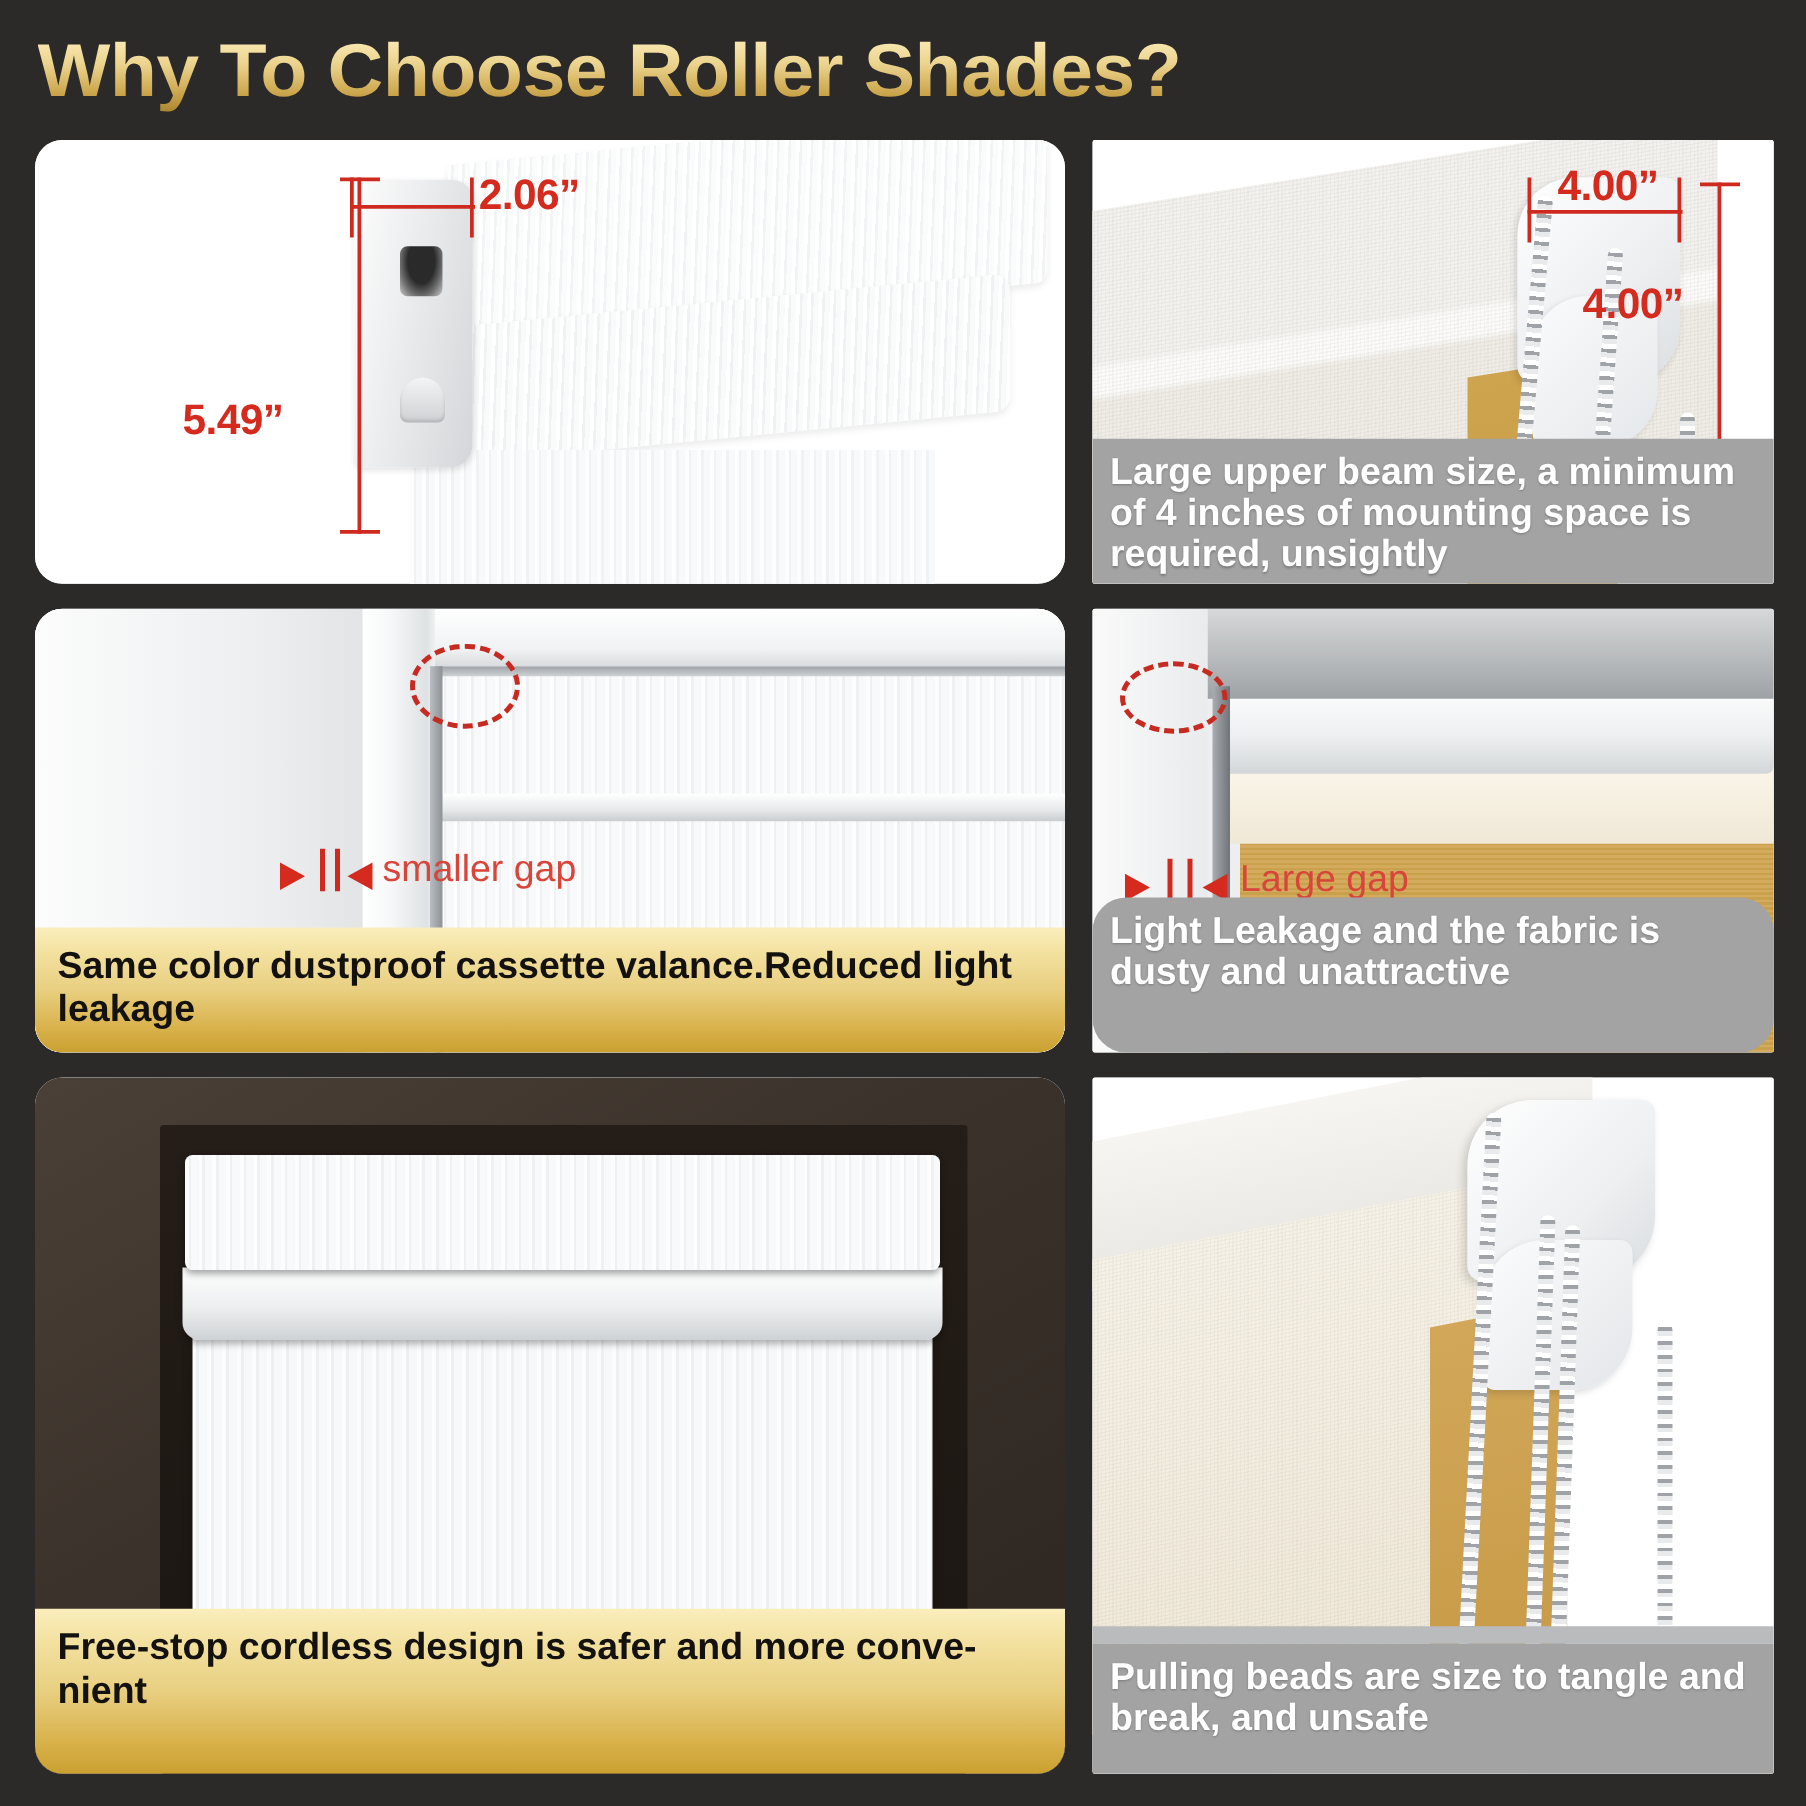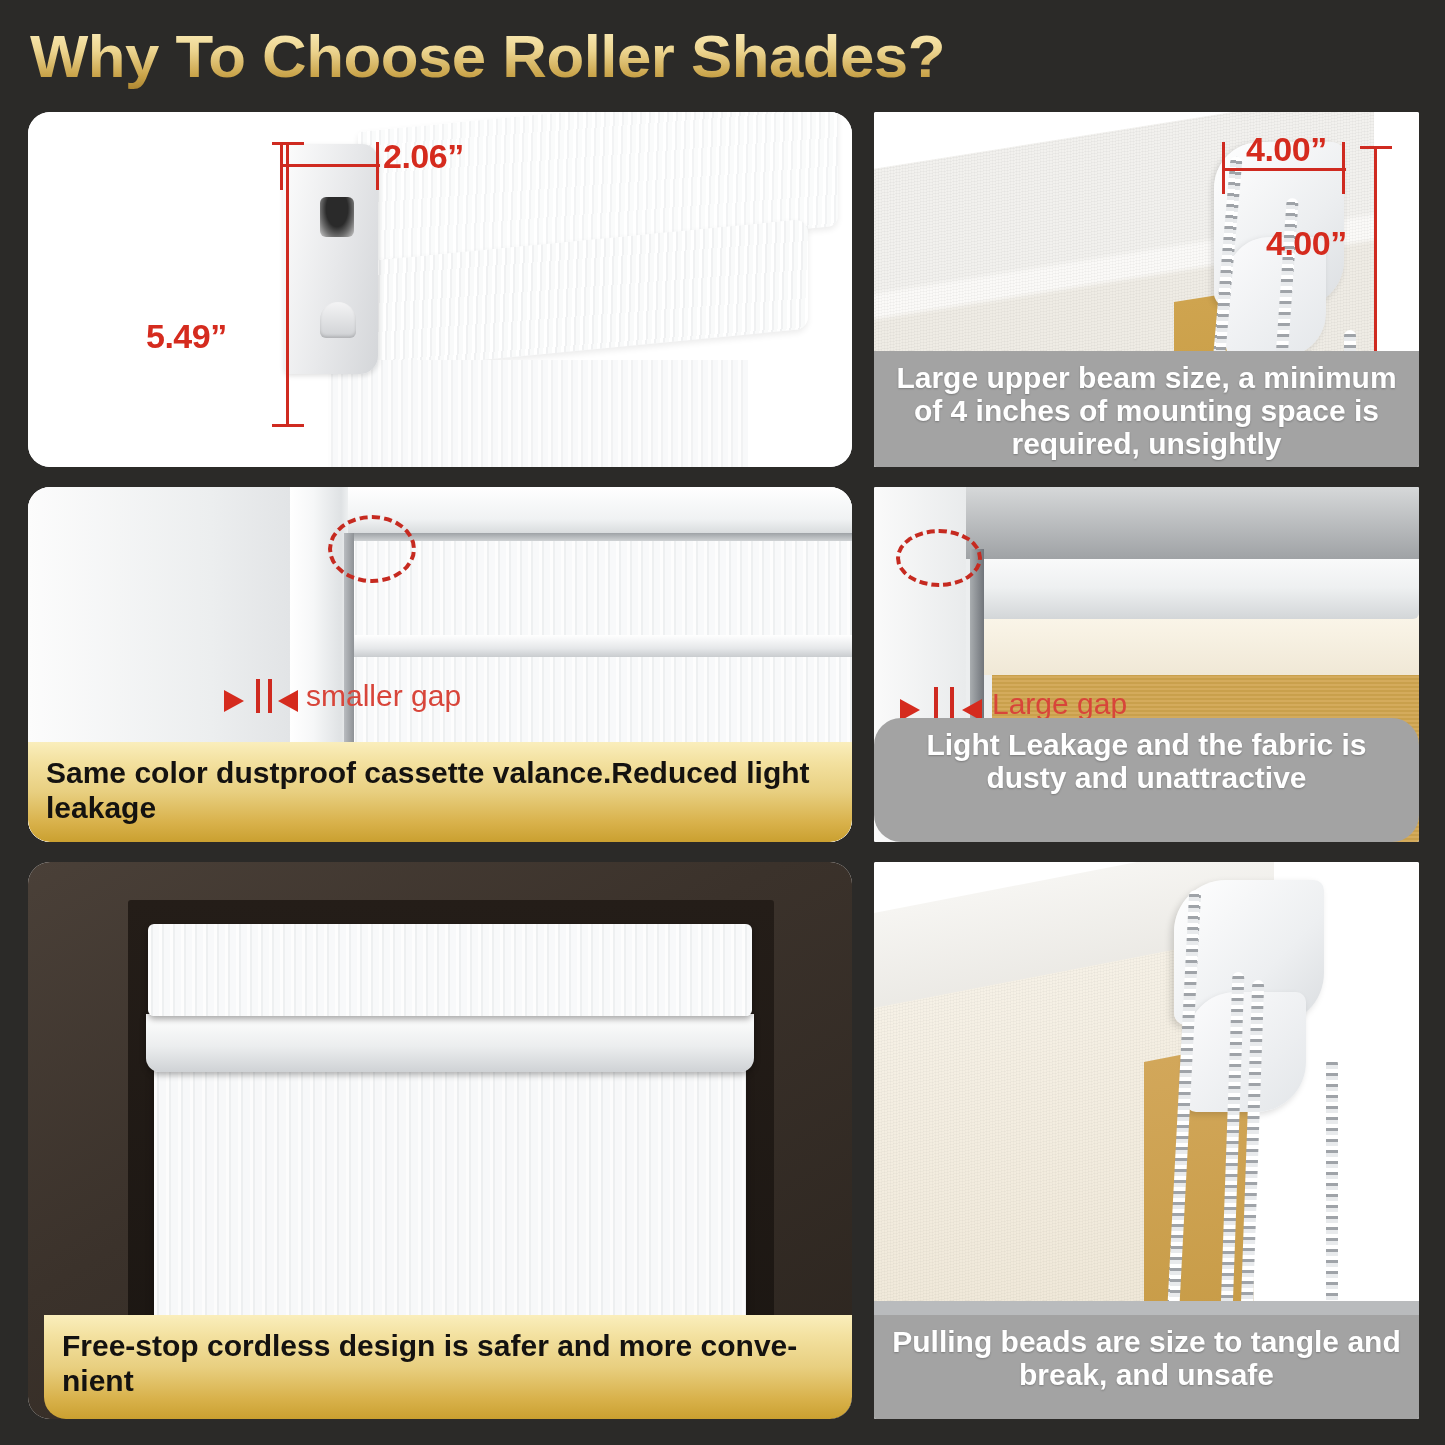--- a/index.html
+++ b/index.html
@@ -20,21 +20,21 @@
     background:linear-gradient(180deg,#fff3c4 0%,#ecd48f 42%,#c9a349 78%,#a9822e 100%);
     -webkit-background-clip:text; background-clip:text;
     -webkit-text-fill-color:transparent;
     transform:scaleX(1.03); transform-origin:left center;
     white-space:nowrap;
   }
 
   
   .panel{ position:absolute; overflow:hidden; }
   .panel.good{ border-radius:22px; background:#fff; }
-  .panel.bad{ border-radius:2px; background:#fff;text-align:center; }
+  .panel.bad{ border-radius:2px; background:#fff; }
 
   .photo{ position:absolute; left:0; right:0; top:0; bottom:0; overflow:hidden; }
 
   
   .cap-gold{
     position:absolute; left:0; right:0; bottom:0;
     background:linear-gradient(180deg,#faeebc 0%,#f2e09b 18%,#e7cc78 48%,#d8b košt 0%,#d6ae44 78%,#c99c2c 100%);
     background:linear-gradient(180deg,#faeebc 0%,#f3e1a0 20%,#e8cf80 50%,#d9b24c 80%,#caa030 100%);
     color:#141210; font-weight:bold;
     padding:14px 18px 20px 18px;
@@ -358,21 +358,21 @@
 
         </div>
       </div>
 
       <div class="p5-shade"></div>
       <div class="p5-bar"></div>
       <div class="p5-roll"></div>
       <div class="p5-val"></div>
     </div>
 
-    <div class="cap-gold" style="height:104px;margin-left:16px;">Free-stop cordless design is safer and more conve-nient</div>
+    <div class="cap-gold" style="height:132px;">Free-stop cordless design is safer and more conve-nient</div>
   </div>
 
   <div class="panel bad" style="left:874px; top:862px; width:545px; height:557px;">
 
     <div class="photo">
       <div class="p6bg"></div>
       <div class="p6-top"></div>
       <div class="p6-fab"></div>
       <div class="p6-tan"></div>
       <div class="p6-brk"></div>

